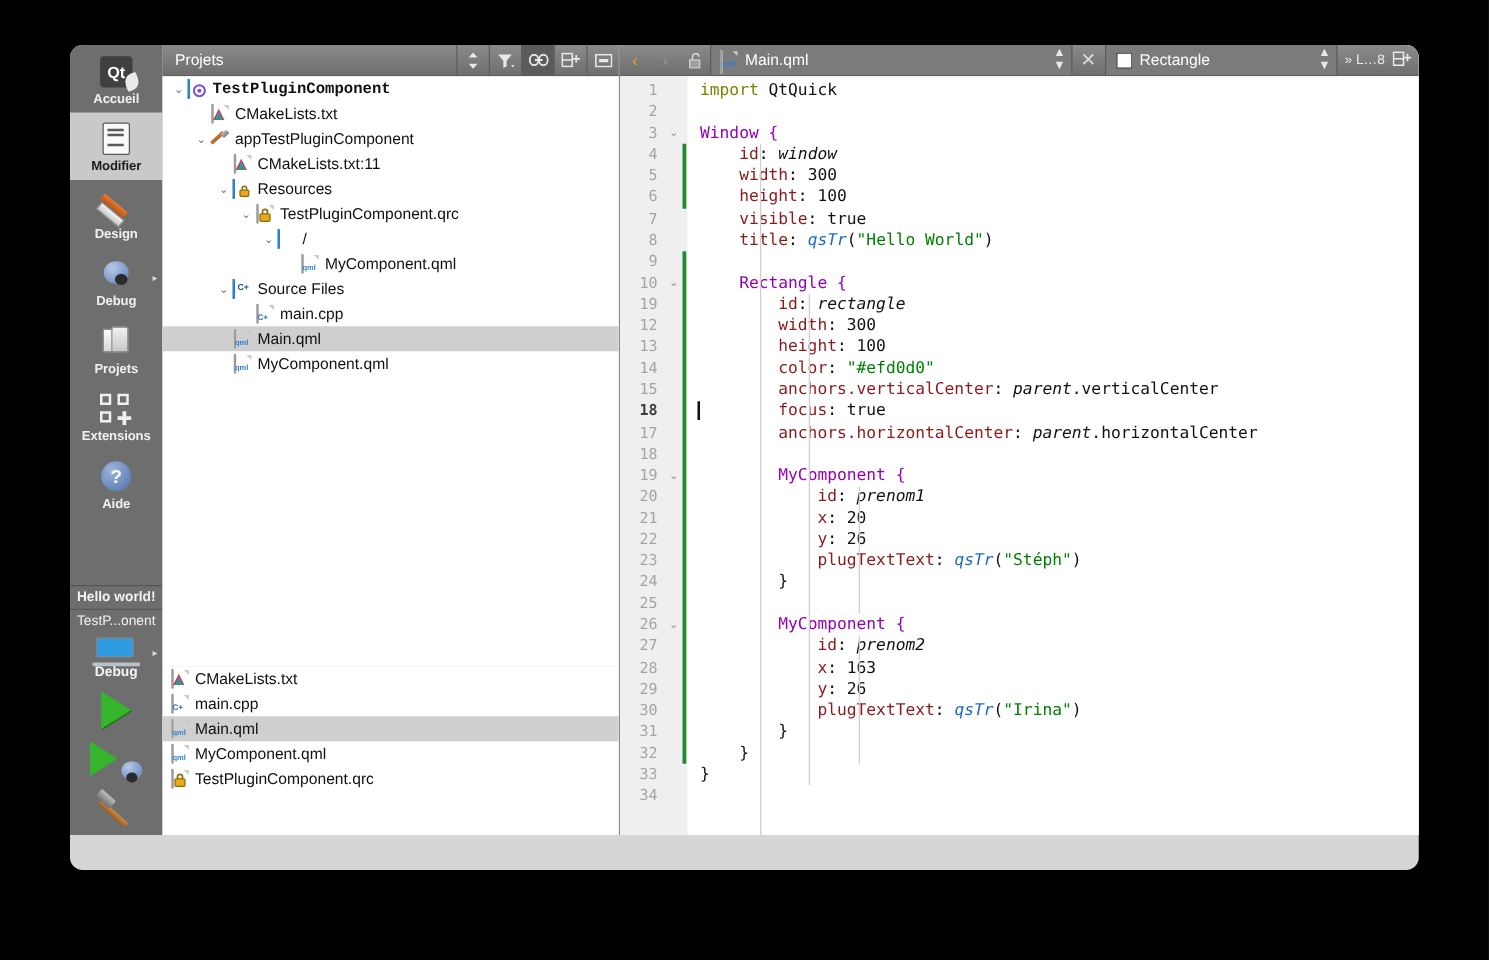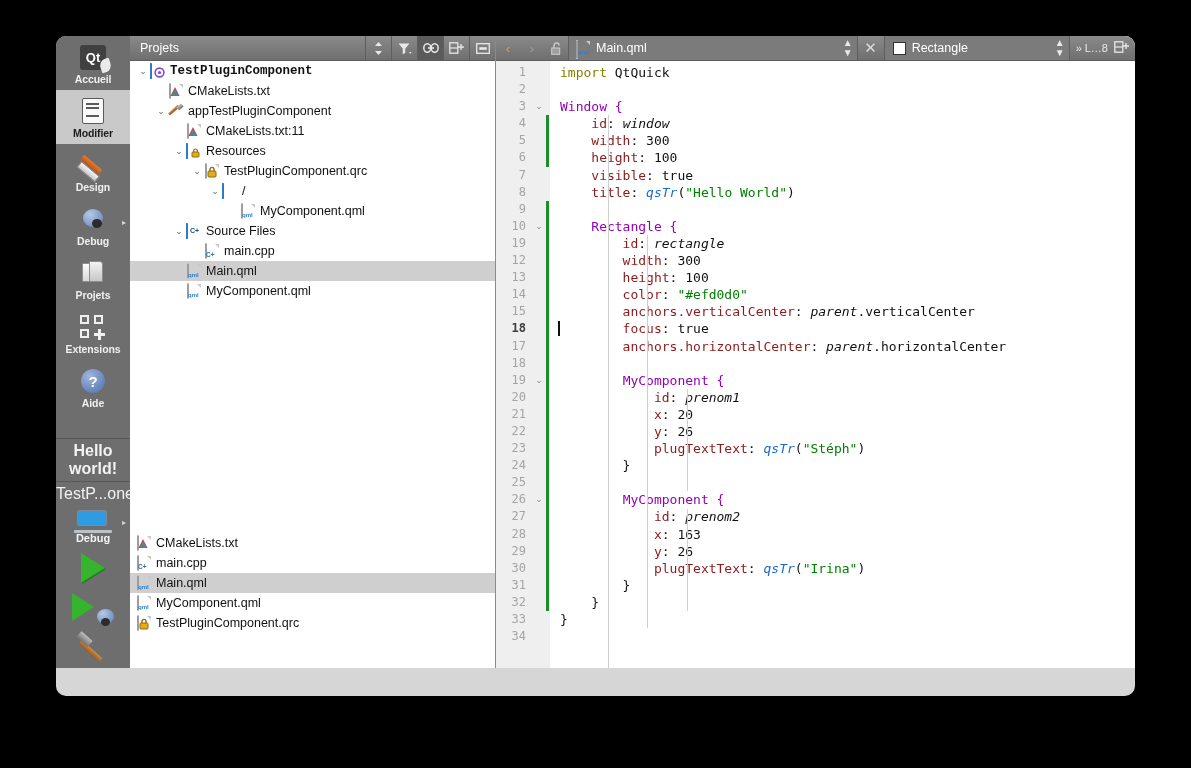--- a/index.html
+++ b/index.html
@@ -109,21 +109,21 @@
   .ext-ico .plus{border:0;position:relative;}
   .ext-ico .plus::before{content:"";position:absolute;left:0;top:4px;width:11px;height:2.5px;background:#f0f0f0;}
   .ext-ico .plus::after{content:"";position:absolute;left:4px;top:0;width:2.5px;height:11px;background:#f0f0f0;}
   
   .help-ico{width:24px;height:24px;border-radius:50%;background:radial-gradient(circle at 35% 30%,#9fb6dd,#4b6ea8);
     color:#fff;font-size:15px;font-weight:bold;display:flex;align-items:center;justify-content:center;}
 
   .mode-sep { height:1px; background:#565656; margin: 3px 0 0; }
   #kit-zone { margin-top: auto; }
   .kit-line {
-    font-size: 16px; font-weight: bold; color:#f2f2f2;
+    font-size: 11px; font-weight: bold; color:#f2f2f2;
     text-align:center; padding: 3px 0;
   }
   .kit-line.sub { font-weight: normal; border-top:1px solid #575757; }
   .kit-target { text-align:center; padding: 4px 0 2px; position:relative; }
   .laptop {
     width:32px;height:20px;margin:0 auto;position:relative;
   }
   .laptop .screen{width:30px;height:16px;background:#2f9be0;border:1.5px solid #7d8a96;border-radius:2px;}
   .laptop .base{position:absolute;left:-3px;bottom:-3px;width:38px;height:3px;background:#b9c1c9;border-radius:1px;}
   .kit-target .arr{position:absolute;right:4px;top:12px;font-size:8px;color:#d8d8d8;}

